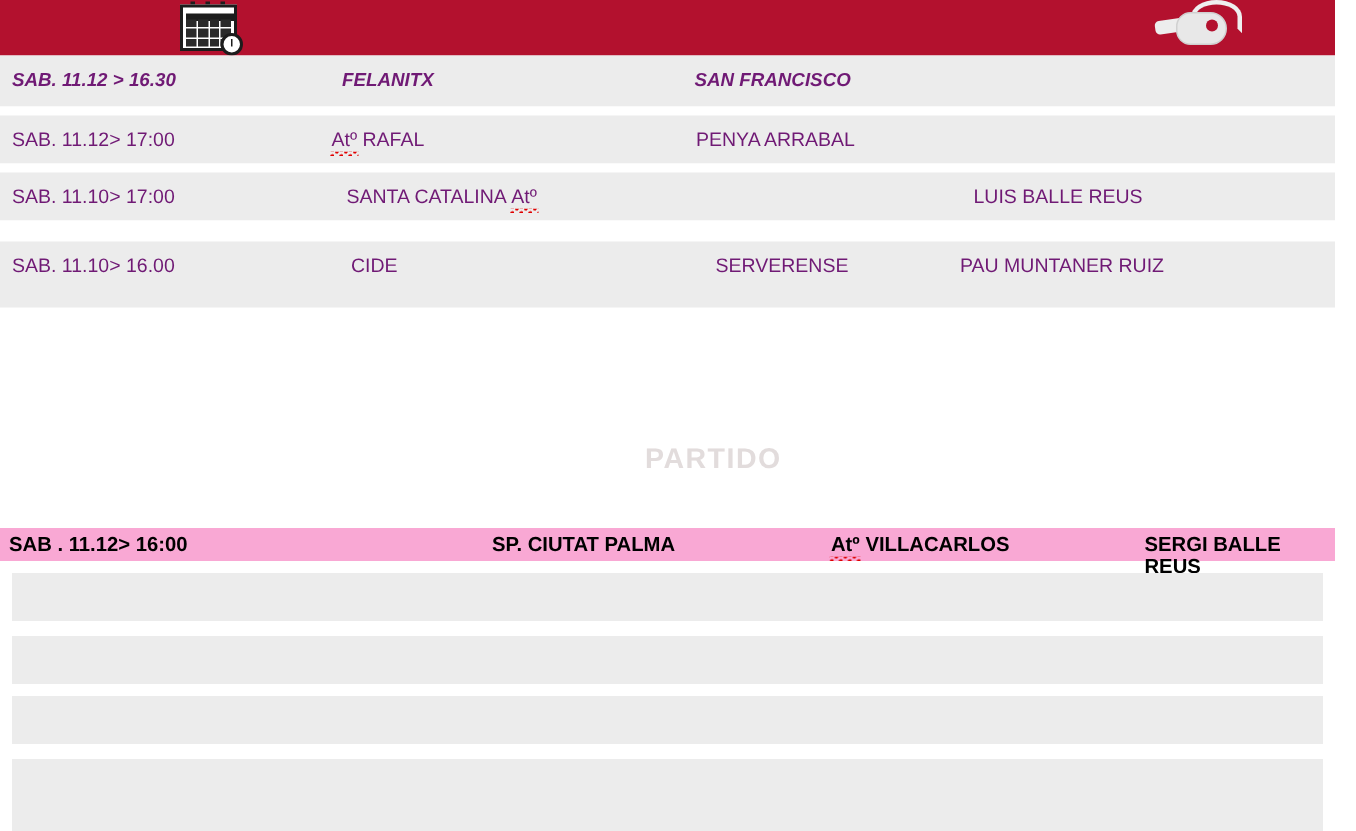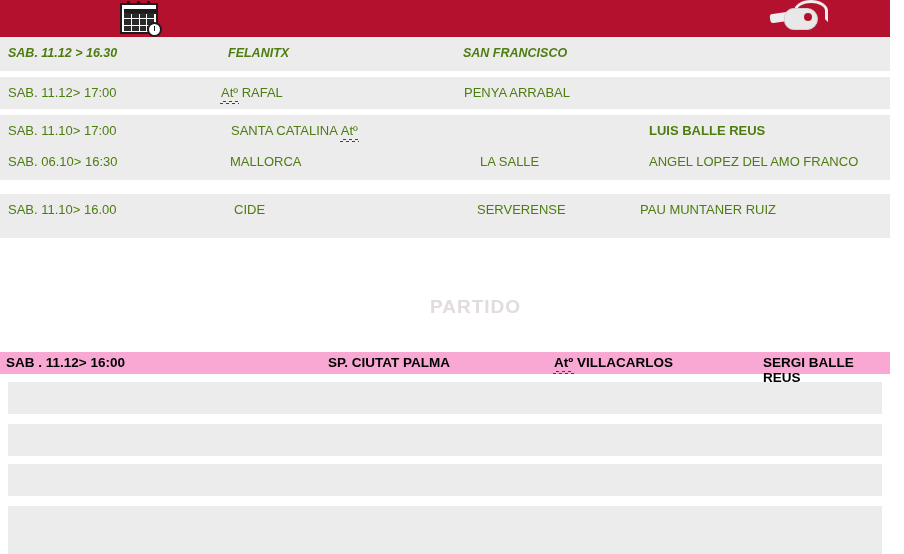--- a/index.html
+++ b/index.html
@@ -133,21 +133,21 @@
     width: 904px;
   }
   .row {
     position: relative;
     width: 890px;
     box-sizing: border-box;
   }
   .row .cell {
     position: absolute;
     white-space: nowrap;
-    color: #4d7c0f;
+    color: #701a75;
   }
   .row.shaded { background: #ececec; }
   .row.plain { background: #ffffff; }
 
   
   .r-h  { height: 33px; }
 
   .t-italic { font-style: italic; font-weight: bold; font-size: 12.5px; }
   .t-norm   { font-size: 13px; }
   .t-bold   { font-weight: bold; font-size: 13.5px; }
@@ -246,29 +246,23 @@
   </div>
 
   <div class="row plain" style="height:6px"></div>
 
   <div class="row shaded" style="height:32px">
     <span class="cell t-norm" style="left:8px; top:8px;">SAB.  11.10&gt; 17:00</span>
     <span class="cell t-norm" style="left:231px; top:8px;">
       <span>SANTA CATALINA</span>
       <span class="squig">Atº</span>
     </span>
-    <span class="cell t-norm" style="left:649px; top:8px;font-weight:bold;">LUIS  BALLE REUS</span>
-  </div>
-
-  <div class="row shaded" style="height:33px">
-    <span class="cell t-norm" style="left:8px; top:7px;">SAB.  06.10&gt; 16:30</span>
-    <span class="cell t-norm" style="left:230px; top:7px;">MALLORCA</span>
-    <span class="cell t-norm" style="left:480px; top:7px;">LA SALLE</span>
-    <span class="cell t-norm" style="left:649px; top:7px;">ANGEL LOPEZ DEL AMO FRANCO</span>
-  </div>
+    <span class="cell t-norm" style="left:649px; top:8px;">LUIS  BALLE REUS</span>
+  </div>
+
 
   <div class="row plain" style="height:14px"></div>
 
   <div class="row shaded" style="height:44px">
     <span class="cell t-norm" style="left:8px; top:8px;">SAB.  11.10&gt; 16.00</span>
     <span class="cell t-norm" style="left:234px; top:8px;">CIDE</span>
     <span class="cell t-norm" style="left:477px; top:8px;">SERVERENSE</span>
     <span class="cell t-norm" style="left:640px; top:8px;">PAU MUNTANER RUIZ</span>
   </div>
 

